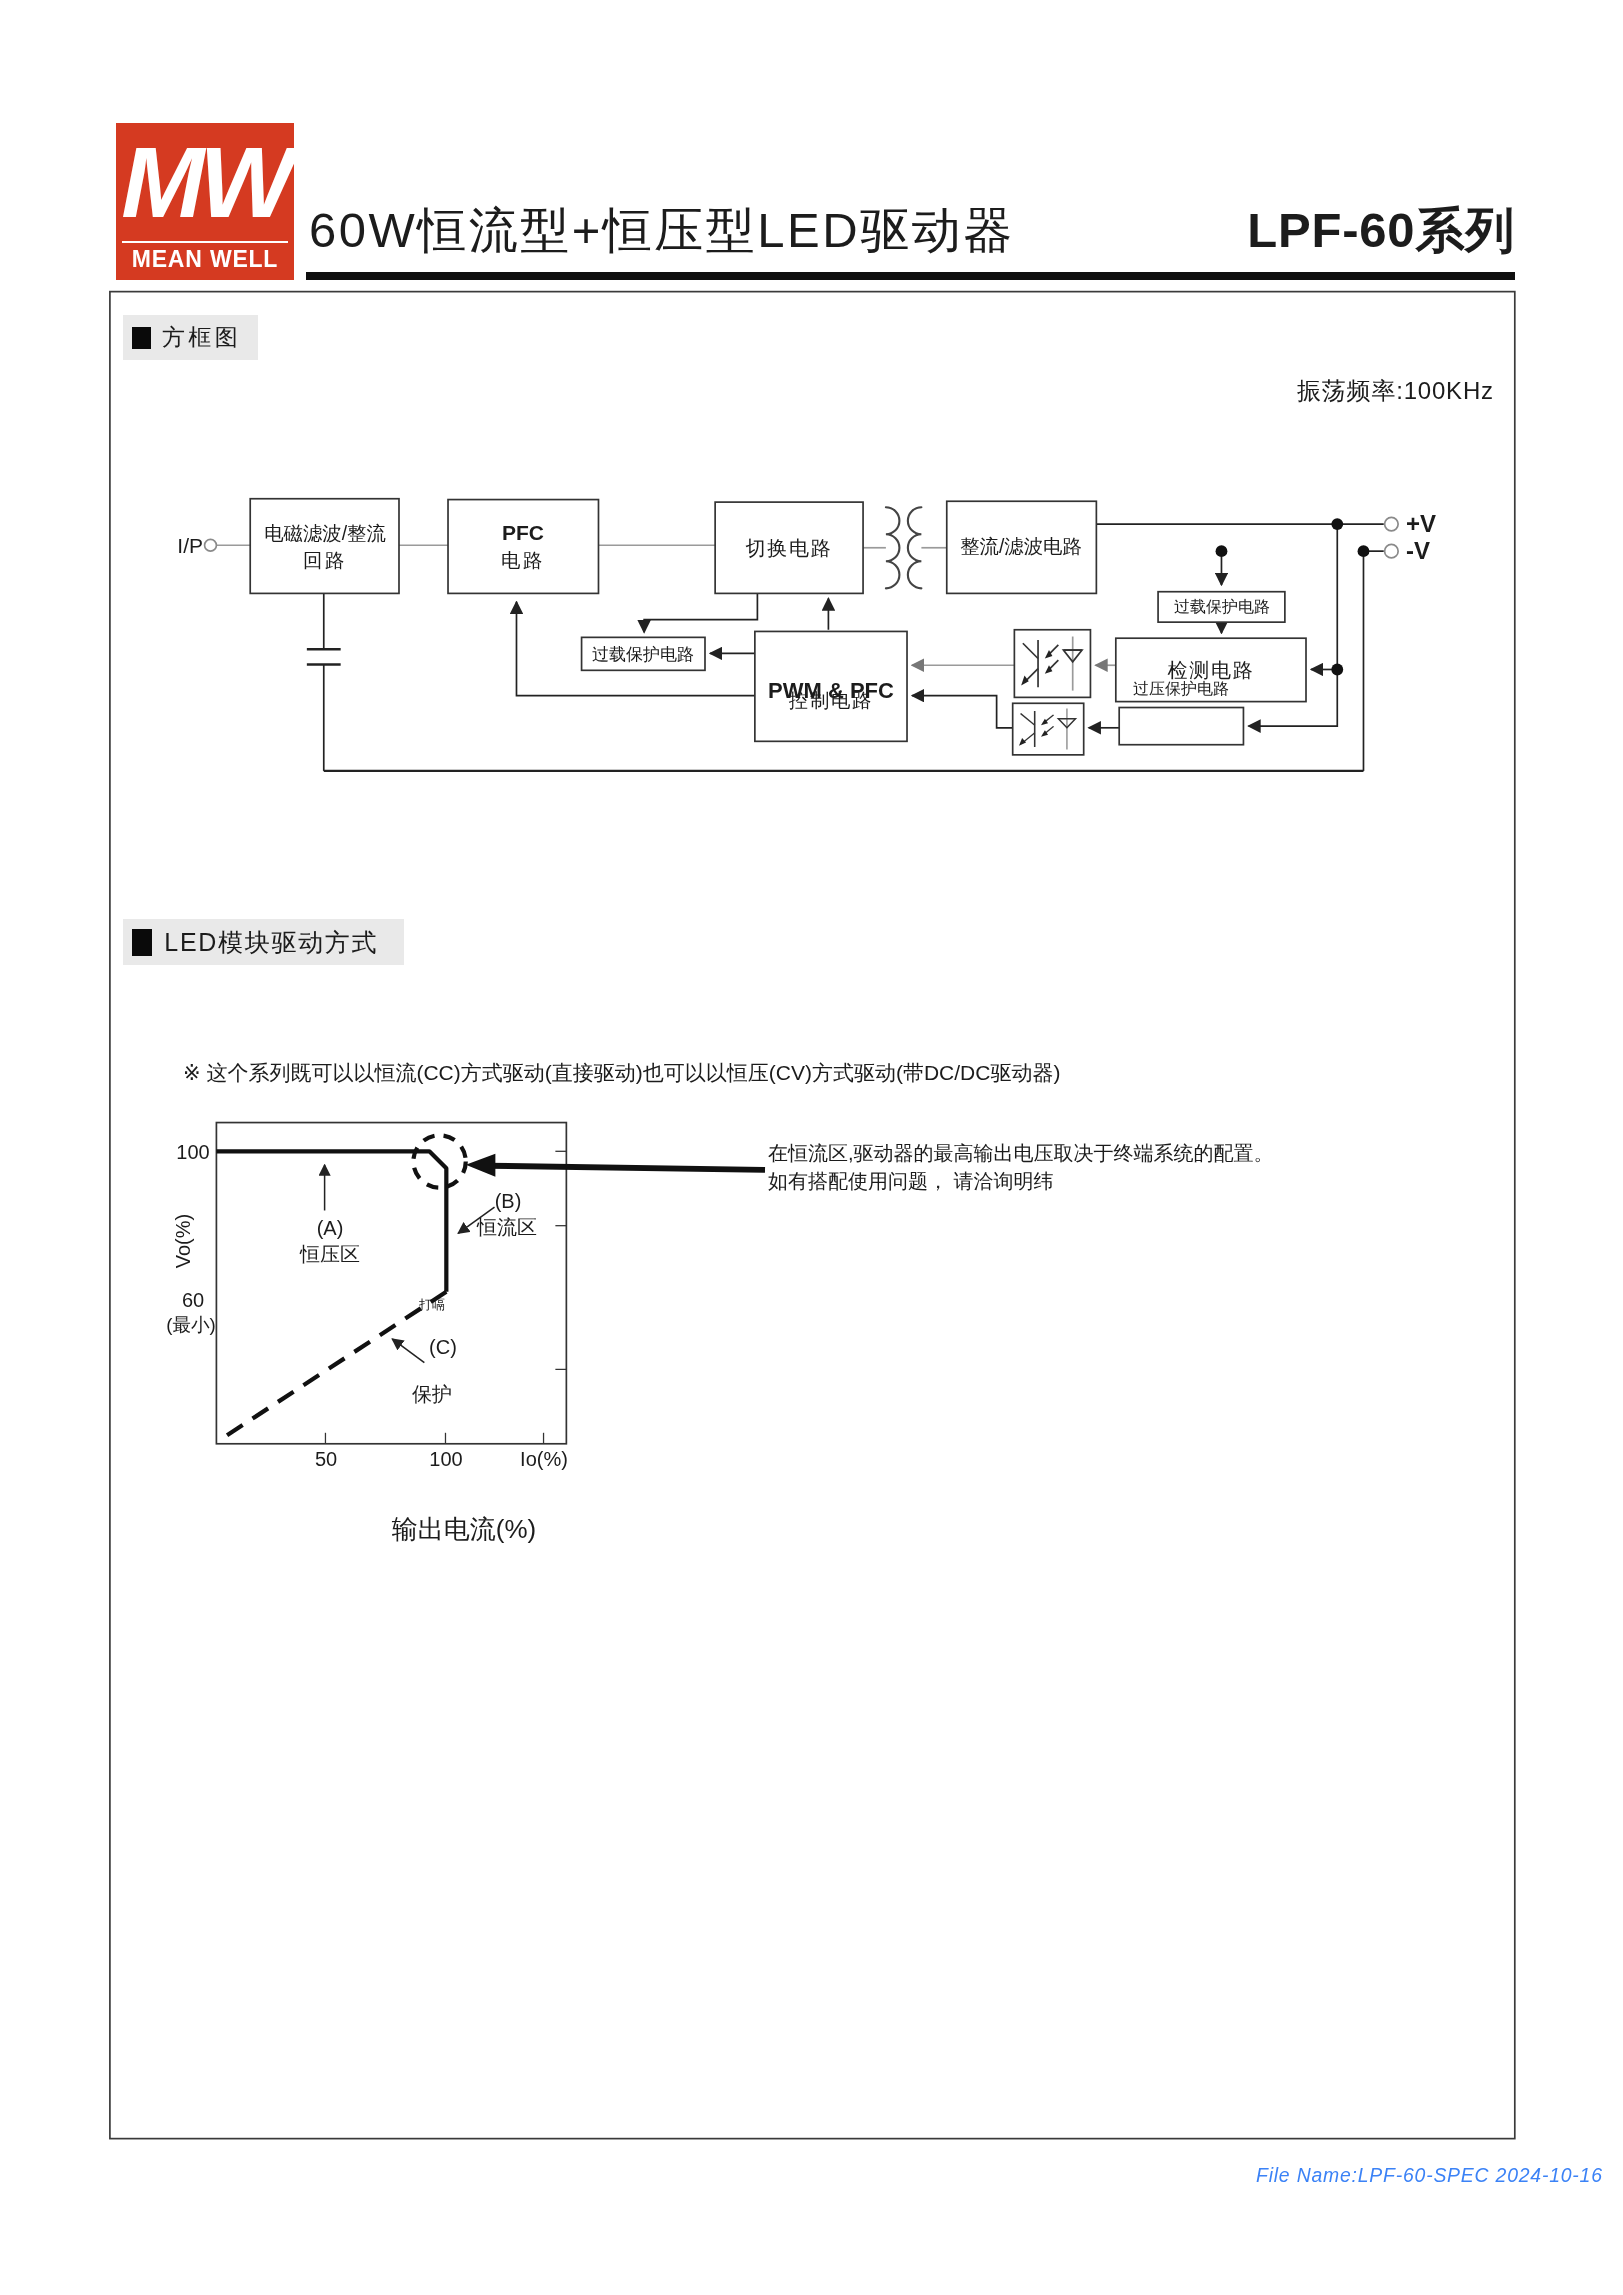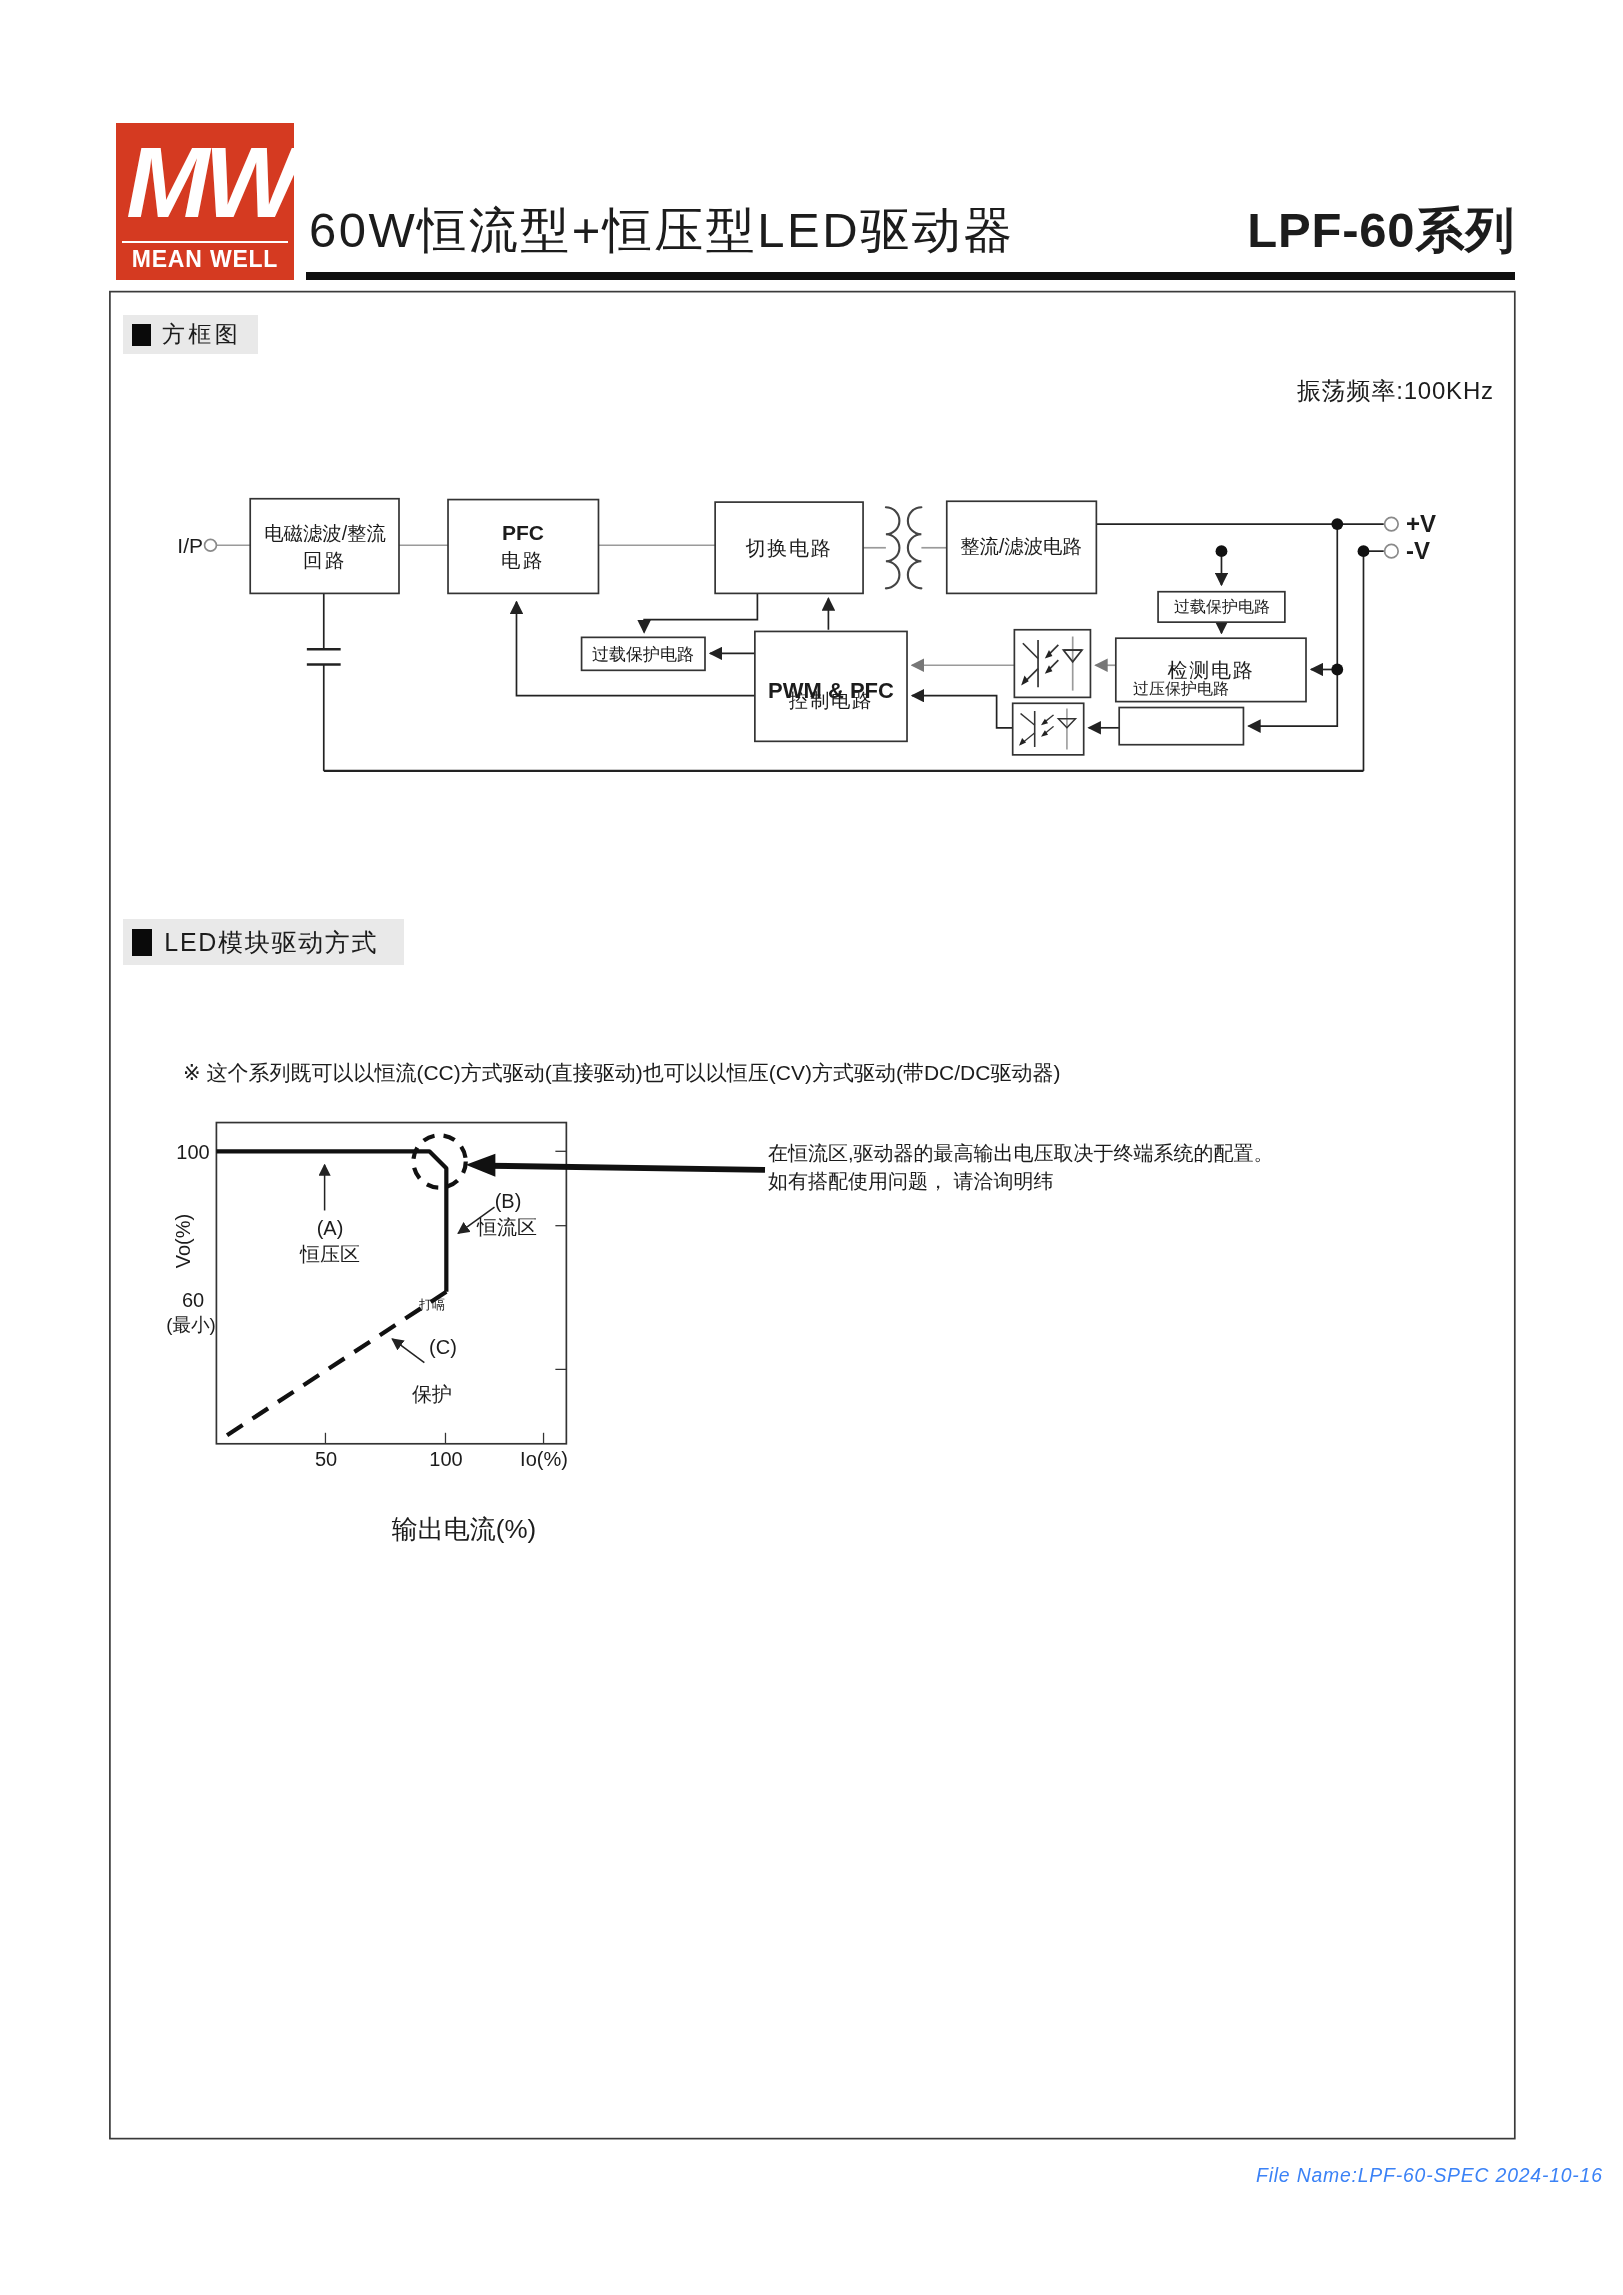--- a/index.html
+++ b/index.html
@@ -5,21 +5,21 @@
   html,body{margin:0;padding:0;background:#fff;}
   .page{position:relative;width:1623px;height:2295px;background:#fff;overflow:hidden;
         font-family:"Liberation Sans","DejaVu Sans",sans-serif;color:#1c1c1c;}
   svg.gfx{position:absolute;left:0;top:0;width:1623px;height:2295px;}
   .lbl{position:absolute;transform:translate(-50%,-50%);white-space:nowrap;color:#1c1c1c;line-height:1;}
   .lbl-l{position:absolute;transform:translate(0,-50%);white-space:nowrap;color:#1c1c1c;line-height:1;}
   .lbl-r{position:absolute;transform:translate(-100%,-50%);white-space:nowrap;color:#1c1c1c;line-height:1;}
   .sec-hdr{position:absolute;background:#e9e9e9;display:flex;align-items:center;}
   .sec-sq{display:inline-block;background:#0a0a0a;}
   .logo{position:absolute;left:116px;top:123px;width:178px;height:157px;background:#d53a21;}
-  .logo-mw{position:absolute;left:0;top:1.7px;width:100%;text-align:right;color:#fff;
+  .logo-mw{position:absolute;left:0;top:1.7px;width:100%;text-align:center;color:#fff;
            font-size:100px;font-weight:bold;font-style:italic;letter-spacing:-5px;}
   .logo-line{position:absolute;left:6px;right:6px;bottom:37px;height:2.5px;background:#fff;}
   .logo-brand{position:absolute;left:0;bottom:6.8px;width:100%;text-align:center;color:#fff;
               font-size:23px;font-weight:bold;letter-spacing:0.8px;}
   .title{position:absolute;left:309px;top:198px;font-size:49px;letter-spacing:2.5px;font-weight:500;}
   .series{position:absolute;right:108px;top:198px;font-size:49px;font-weight:700;letter-spacing:0.8px;}
   .rule{position:absolute;left:306px;top:272px;width:1209px;height:7.6px;background:#0f0f0f;}
   .footer{position:absolute;left:1256px;top:2164px;font-size:19.4px;font-style:italic;color:#3b82f6;letter-spacing:0.8px;}
 </style>
 </head>
@@ -144,21 +144,21 @@
 
   <div class="logo">
     <div class="logo-mw">MW</div>
     <div class="logo-line"></div>
     <div class="logo-brand">MEAN WELL</div>
   </div>
   <div class="title">60W恒流型+恒压型LED驱动器</div>
   <div class="series">LPF-60系列</div>
   <div class="rule"></div>
 
-  <div class="sec-hdr" style="left:123px;top:315px;width:135px;height:39px;">
+  <div class="sec-hdr" style="left:123px;top:315px;width:135px;height:45px;">
     <span class="sec-sq" style="width:18.6px;height:22px;margin-left:9.3px;"></span>
     <span style="font-size:23px;margin-left:11px;letter-spacing:3.4px;">方框图</span>
   </div>
   <div class="lbl-l" style="left:1261px;top:391px;font-size:24px;letter-spacing:0.8px;margin-left:36px;">振荡频率:100KHz</div>
 
   <div class="lbl-r" style="left:203px;top:545px;font-size:21px;">I/P</div>
   <div class="lbl" style="left:325px;top:534px;font-size:19.4px;">电磁滤波/整流</div>
   <div class="lbl" style="left:325px;top:561px;font-size:19.4px;letter-spacing:2.5px;">回路</div>
   <div class="lbl" style="left:523px;top:532px;font-size:21px;font-weight:600;">PFC</div>
   <div class="lbl" style="left:523px;top:561px;font-size:19.4px;letter-spacing:2.5px;">电路</div>

